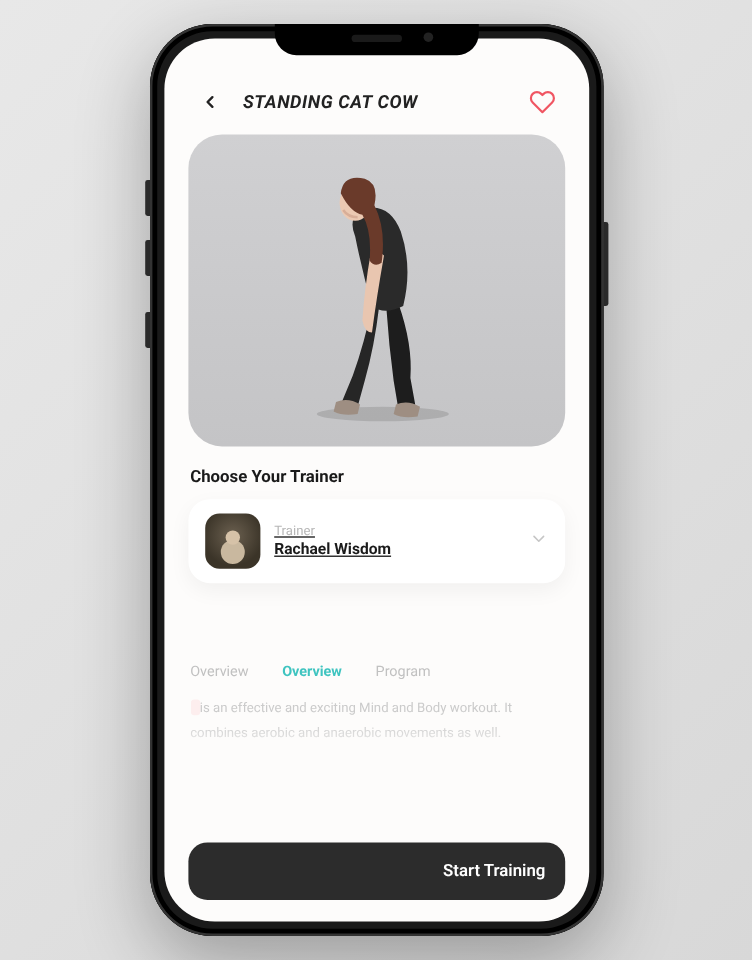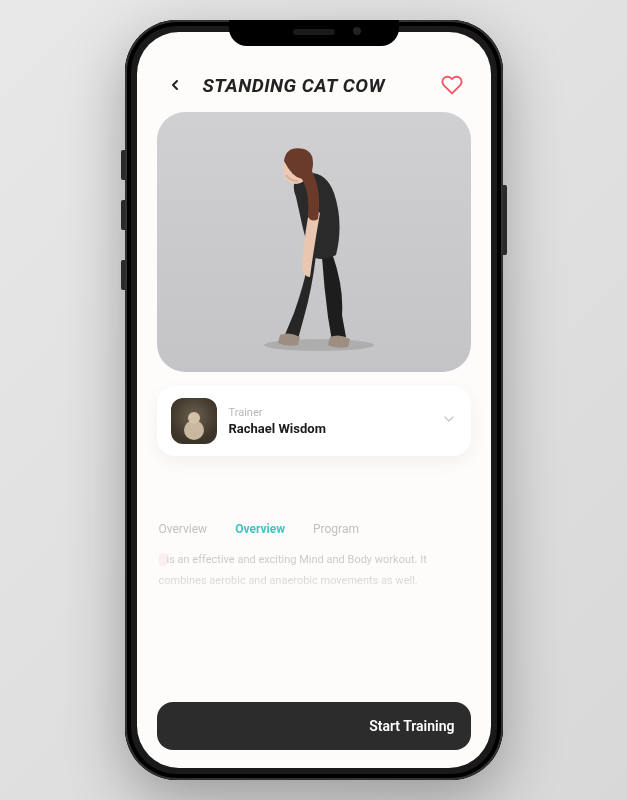--- a/index.html
+++ b/index.html
@@ -114,21 +114,21 @@
     width: 28px;
     height: 28px;
     display: flex;
     align-items: center;
     justify-content: center;
     cursor: pointer;
   }
   .back-btn svg { width: 16px; height: 16px; }
   .title {
     flex: 1;
-    font-size: 19px;
+    font-size: 15px;
     font-weight: 700;
     font-style: italic;
     letter-spacing: 0.5px;
     color: #222;
     text-align: left;
     padding-left: 4px;
   }
   .heart-btn {
     width: 30px;
     height: 30px;
@@ -166,20 +166,21 @@
 
   .trainer-card {
     background: #fff;
     border-radius: 18px;
     padding: 12px 14px;
     display: flex;
     align-items: center;
     gap: 12px;
     box-shadow: 0 6px 18px rgba(0,0,0,0.05);
     cursor: pointer;
+    text-decoration: underline;
   }
   .avatar {
     width: 46px;
     height: 46px;
     border-radius: 12px;
     background: radial-gradient(circle at 50% 40%, #6b6050 0%, #3b3428 70%);
     position: relative;
     overflow: hidden;
   }
   .avatar::after {
@@ -295,20 +296,21 @@
           <path d="M86 78 Q80 110 78 140 Q80 150 86 150 Q90 120 96 86 Z" fill="#e9c6b0"></path>
 
           <ellipse cx="72" cy="42" rx="13" ry="15" fill="#ecc9b2"></ellipse>
 
           <path d="M60 34 Q62 18 80 22 Q92 26 88 44 Q98 64 94 92 Q88 96 84 90 Q86 66 78 52 Q68 50 60 34 Z" fill="#6a3a2a"></path>
 
           <path d="M62 48 Q66 54 74 54" stroke="#d8ae98" stroke-width="2" fill="none"></path>
         </svg>
       </div>
 
+      <div class="section-title">Choose Your Trainer</div>
 
       <div class="trainer-card">
         <div class="avatar"></div>
         <div class="trainer-info">
           <div class="trainer-label">Trainer</div>
           <div class="trainer-name">Rachael Wisdom</div>
         </div>
         <div class="chevron">
           <svg viewBox="0 0 24 24" fill="none" stroke="#c6c6c6" stroke-width="2" stroke-linecap="round" stroke-linejoin="round">
             <polyline points="6 9 12 15 18 9"></polyline>

